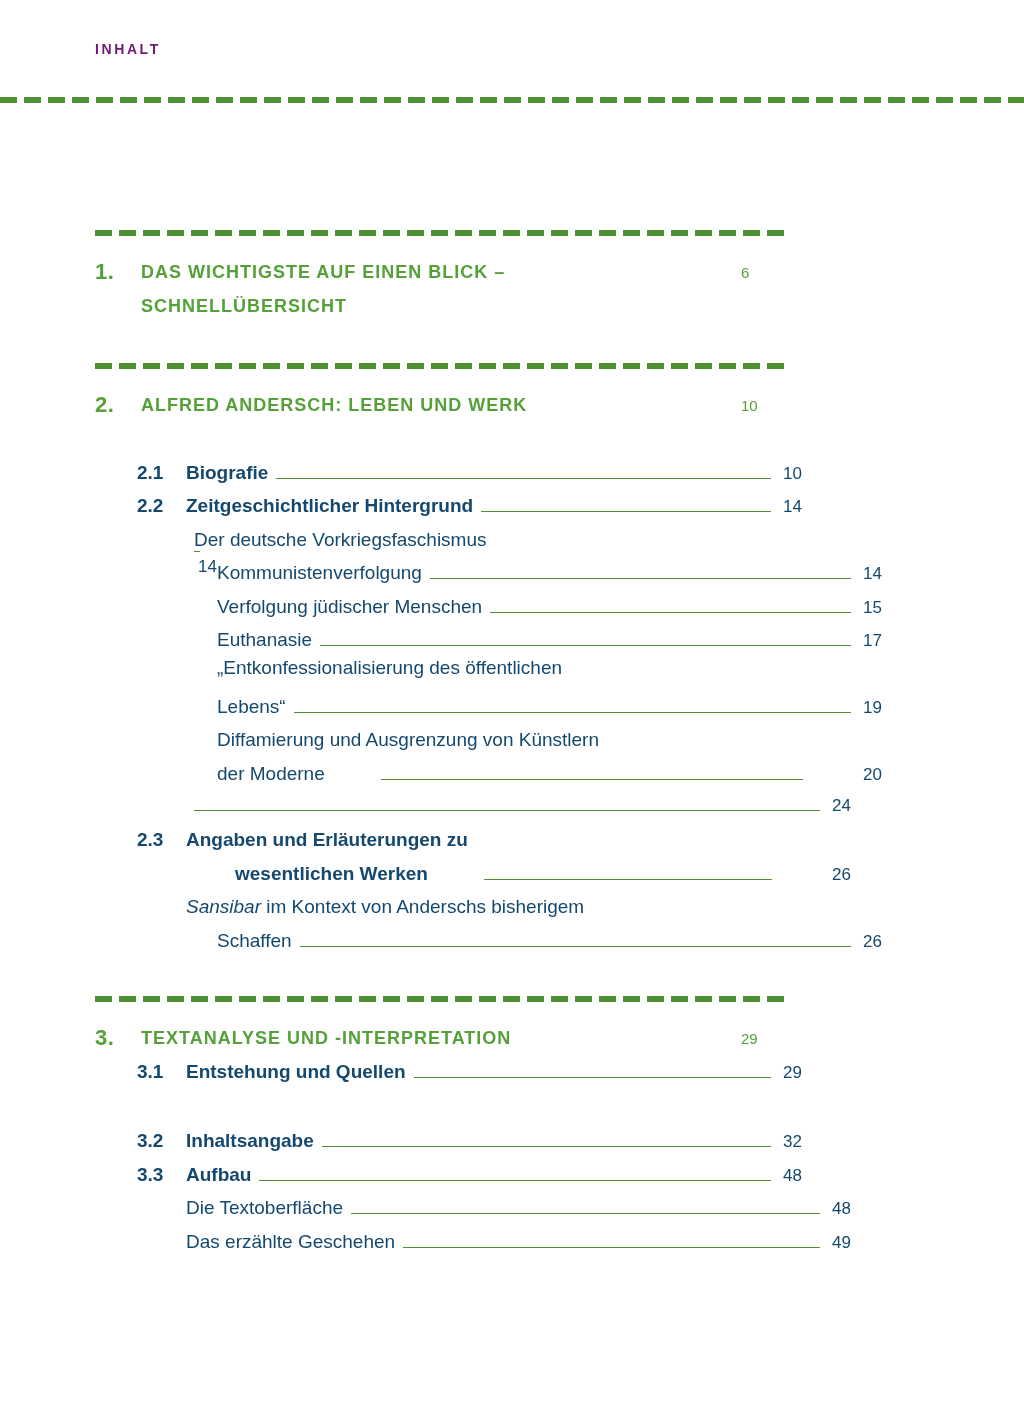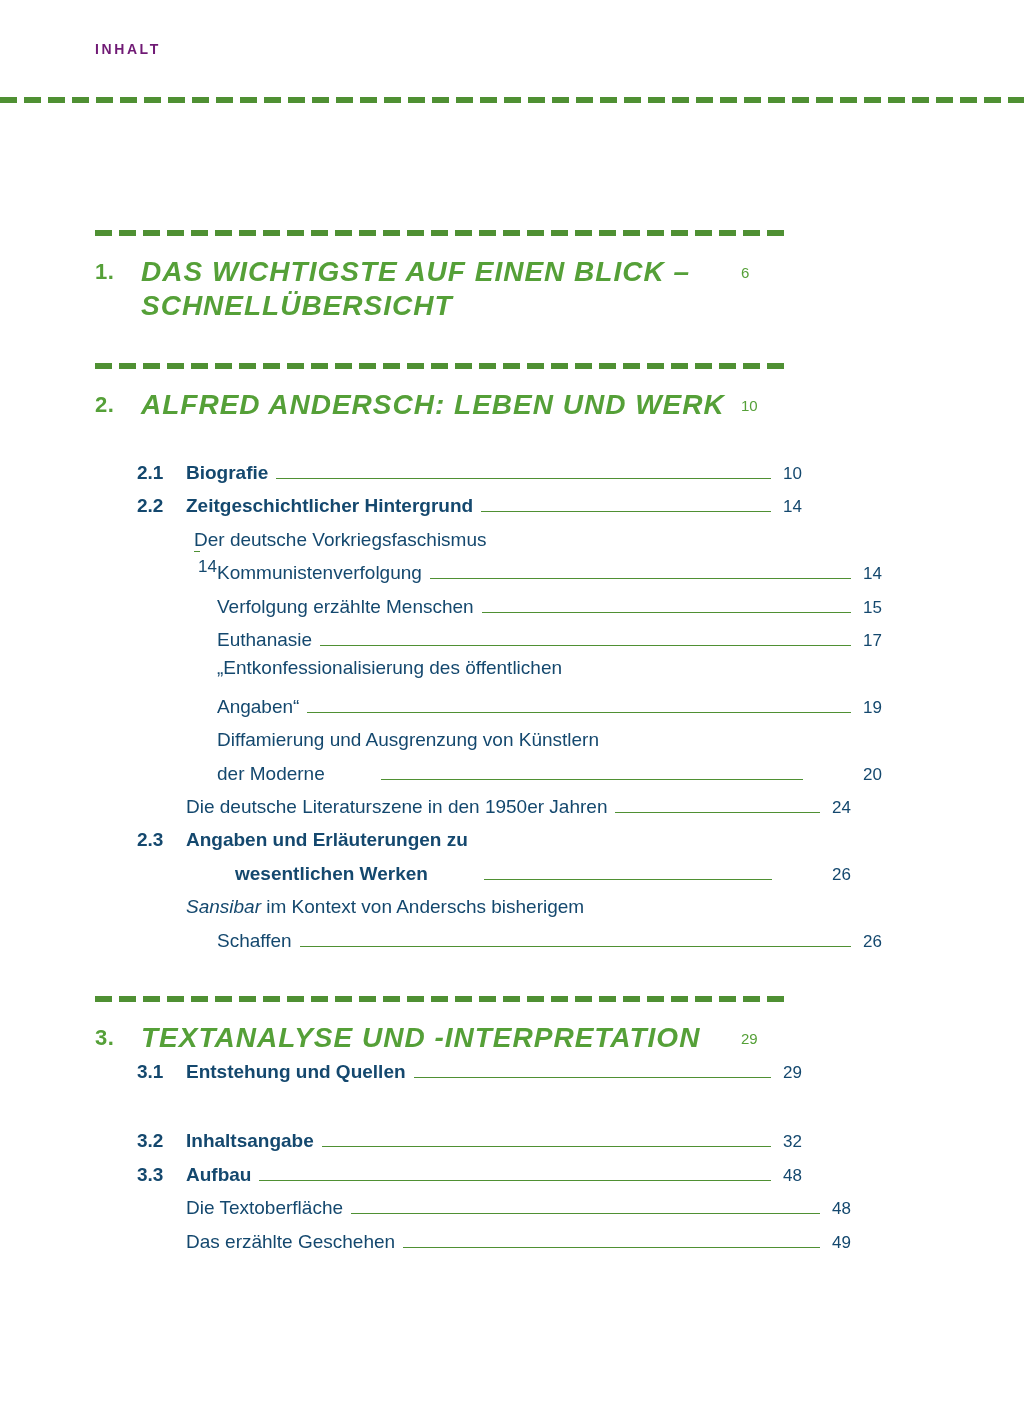--- a/index.html
+++ b/index.html
@@ -52,27 +52,26 @@
   }
   .chapter-num {
     flex: 0 0 46px;
     font-size: 22px;
     font-weight: 600;
     letter-spacing: 0.5px;
     line-height: 34px;
   }
   .chapter-title {
     flex: 1 1 auto;
-    font-size: 28px;
+    font-size: 18px;
     font-weight: 600;
     letter-spacing: 1.0px;
     line-height: 34px;
     text-transform: uppercase;
     padding-right: 10px;
-    font-style: italic;
   }
   .chapter-page {
     flex: 0 0 46px;
     text-align: left;
     font-size: 15px;
     color: #55a038;
     line-height: 36px;
     padding-left: 4px;
   }
 
@@ -194,64 +193,61 @@
     </div>
     <div class="entry lvl4" style="top: 562.2px;">
       <span class="label-col">
         <span class="txt">Kommunistenverfolgung</span>
       </span>
       <span class="leader"></span>
       <span class="pg">14</span>
     </div>
     <div class="entry lvl4" style="top: 595.6px;">
       <span class="label-col">
-        <span class="txt">Verfolgung erzählte Menschen</span>
+        <span class="txt">Verfolgung jüdischer Menschen</span>
       </span>
       <span class="leader"></span>
       <span class="pg">15</span>
     </div>
     <div class="entry lvl4" style="top: 629px;">
       <span class="label-col">
         <span class="txt">Euthanasie</span>
       </span>
       <span class="leader"></span>
       <span class="pg">17</span>
     </div>
     <div class="entry lvl4" style="top: 657px;">
       <span class="label-col">
         <span class="txt">„Entkonfessionalisierung des öffentlichen</span>
       </span>
       <span class="leader hidden"></span>
       <span class="pg blank"></span>
     </div>
     <div class="entry lvl4 cont4" style="top: 695.8px;">
       <span class="label-col">
-        <span class="txt">Angaben“</span>
+        <span class="txt">Lebens“</span>
       </span>
       <span class="leader"></span>
       <span class="pg">19</span>
     </div>
     <div class="entry lvl4" style="top: 729.2px;">
       <span class="label-col">
         <span class="txt">Diffamierung und Ausgrenzung von Künstlern</span>
       </span>
       <span class="leader hidden"></span>
       <span class="pg blank"></span>
     </div>
     <div class="entry lvl4 cont4" style="top: 762.6px; gap: 48px;">
       <span class="label-col">
         <span class="txt">der Moderne</span>
       </span>
       <span class="leader"></span>
       <span class="pg">20</span>
     </div>
     <div class="entry lvl3" style="top: 796px;">
-      <span class="label-col">
-        <span class="txt">Die deutsche Literaturszene in den 1950er Jahren</span>
-      </span>
       <span class="leader"></span>
       <span class="pg">24</span>
     </div>
     <div class="entry lvl2" style="top: 829.4px;">
       <span class="label-col">
         <span class="num">2.3</span>
         <span class="txt">Angaben und Erläuterungen zu</span>
       </span>
       <span class="leader hidden"></span>
       <span class="pg blank"></span>

